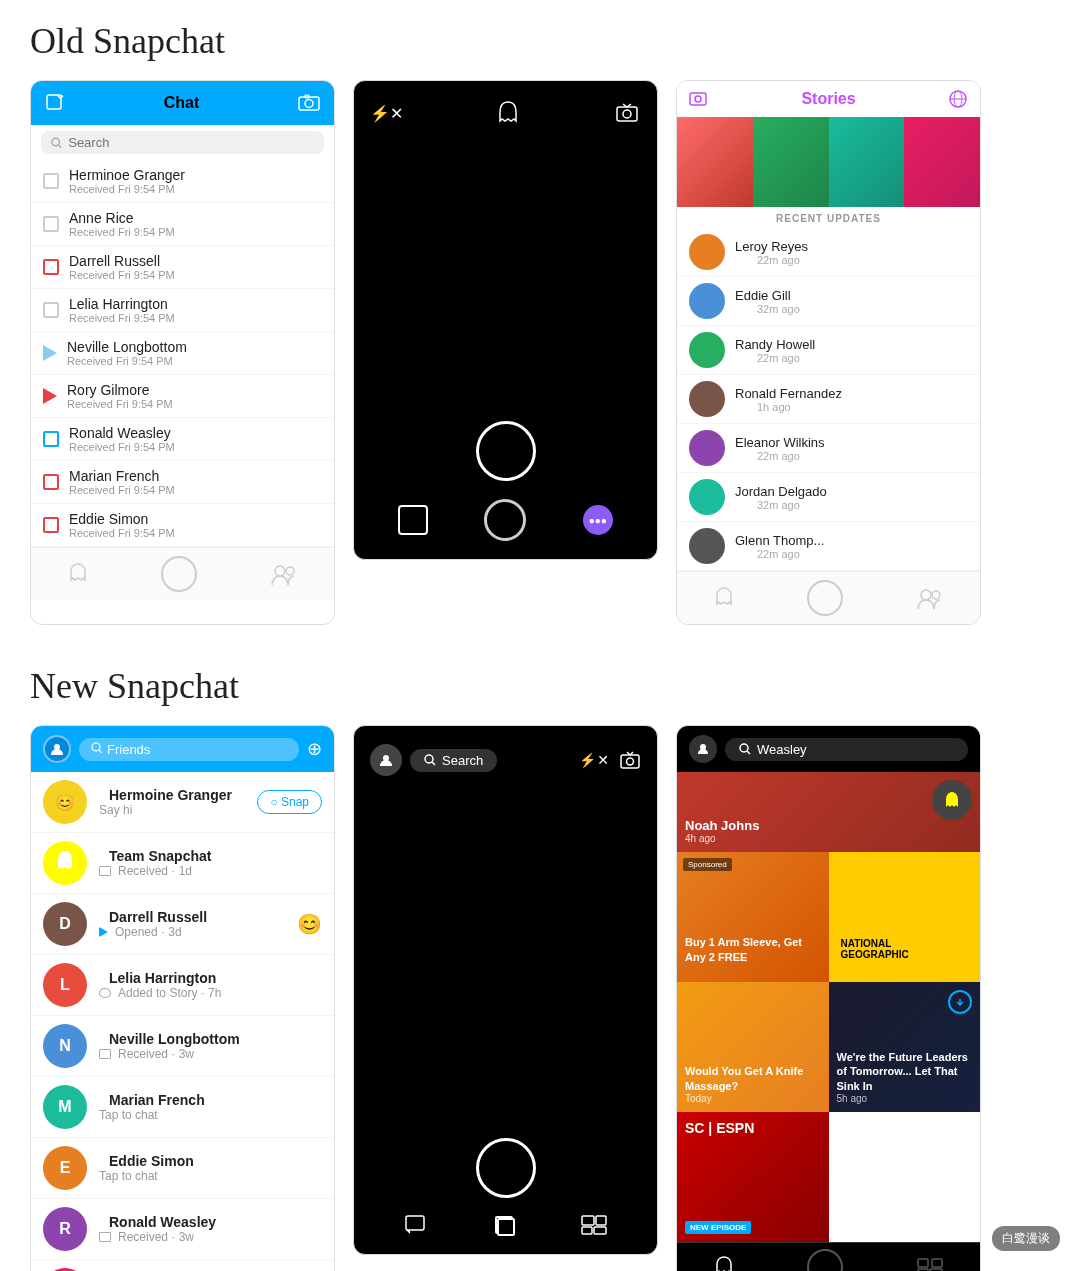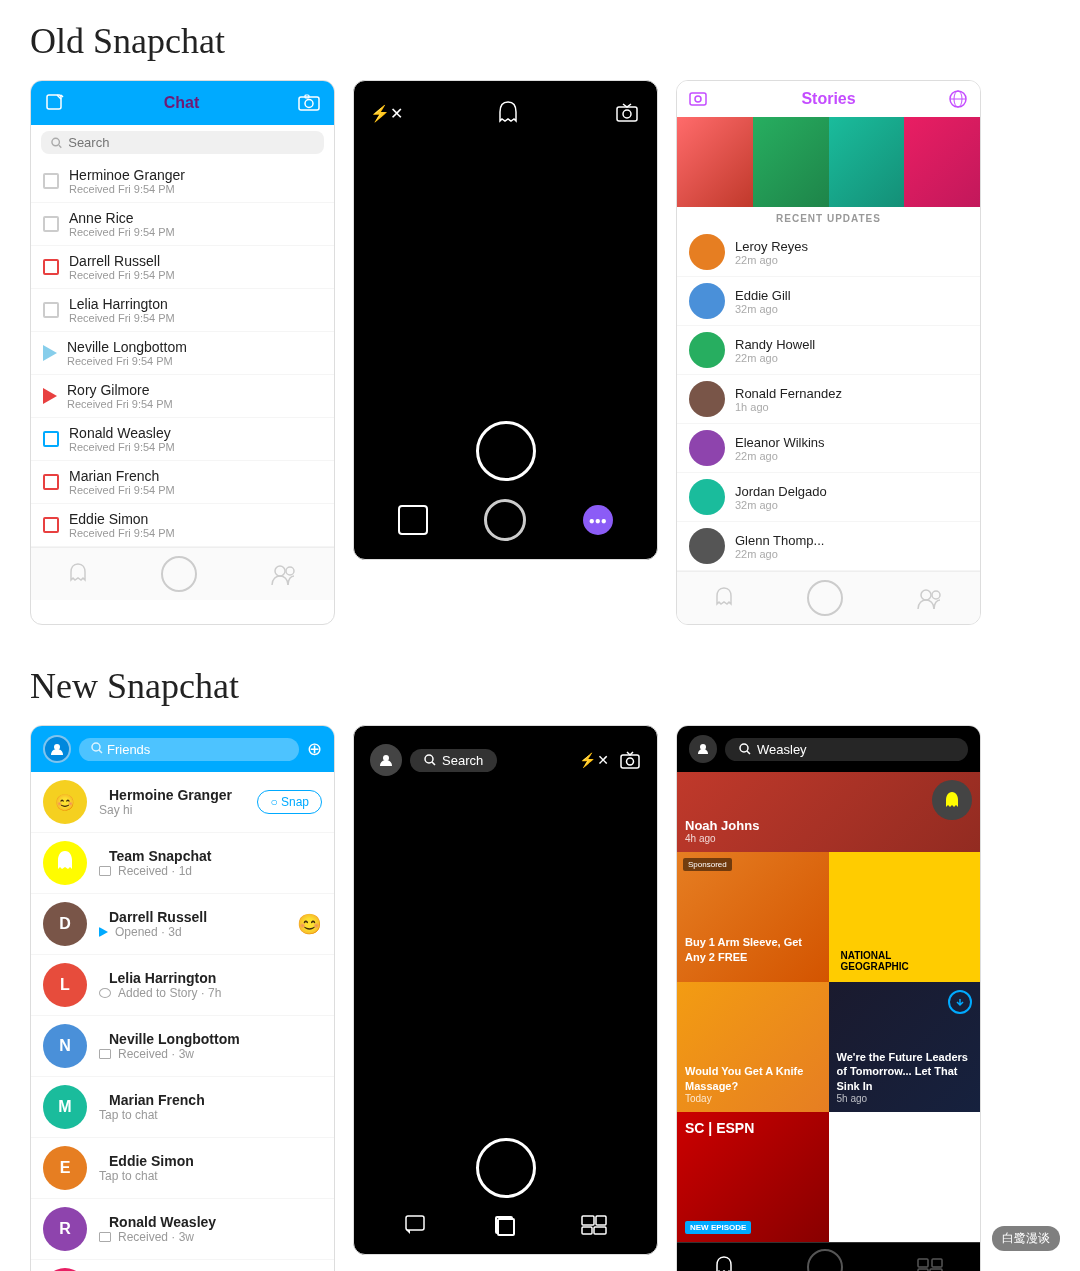--- a/index.html
+++ b/index.html
@@ -28,21 +28,21 @@
       width: 305px;
       border-radius: 12px;
       overflow: hidden;
       border: 1px solid #ddd;
       background: #fff;
     }
 
     
     .old-chat-header {
       background: #00AAFF;
-      color: #701a75;
+      color: #000000;
       display: flex;
       align-items: center;
       justify-content: space-between;
       padding: 10px 14px;
       height: 44px;
       gap: 20px;
     }
     .old-chat-header .title {
       font-size: 16px;
       font-weight: 600;
@@ -201,21 +201,21 @@
     }
     .story-avatar {
       width: 36px; height: 36px;
       border-radius: 50%;
       margin-right: 10px;
       flex-shrink: 0;
       background: #ccc;
       overflow: hidden;
     }
     .story-item-text .name { font-size: 13px; font-weight: 500; color: #222; }
-    .story-item-text .time { font-size: 11px; color: #aaa; }
+    .story-item-text .time { font-size: 11px; color: #aaa; margin-left: 22px; }
     .stories-bottom {
       display: flex;
       justify-content: space-around;
       align-items: center;
       padding: 8px 0;
       border-top: 1px solid #eee;
       background: #fafafa;
     }
 
     
@@ -782,21 +782,21 @@
 
       <div style="background:linear-gradient(135deg,#e67e22,#d35400);position:relative;padding:8px;">
         <div style="position:absolute;top:6px;left:6px;background:rgba(0,0,0,0.5);color:#fff;font-size:8px;padding:2px 5px;border-radius:2px;">Sponsored</div>
         <div style="position:absolute;bottom:18px;left:8px;right:8px;">
           <div style="color:#fff;font-size:11px;font-weight:700;line-height:1.3">Buy 1 Arm Sleeve, Get Any 2 FREE</div>
         </div>
       </div>
 
 
       <div style="background:#ffcc00;position:relative;padding:8px;">
-        <div style="position:absolute;bottom:8px;left:8px;">
+        <div style="position:absolute;bottom:20px;left:8px;">
           <div style="background:#ffcc00;color:#000;font-size:10px;font-weight:900;padding:2px 4px;display:inline-block;">NATIONAL<br>GEOGRAPHIC</div>
         </div>
       </div>
 
       <div style="background:linear-gradient(135deg,#f39c12,#e67e22);position:relative;padding:8px;">
         <div style="position:absolute;bottom:8px;left:8px;right:8px;">
           <div style="color:#fff;font-size:11px;font-weight:700;line-height:1.3">Would You Get A Knife Massage?</div>
           <div style="color:rgba(255,255,255,0.8);font-size:10px">Today</div>
         </div>
       </div>

